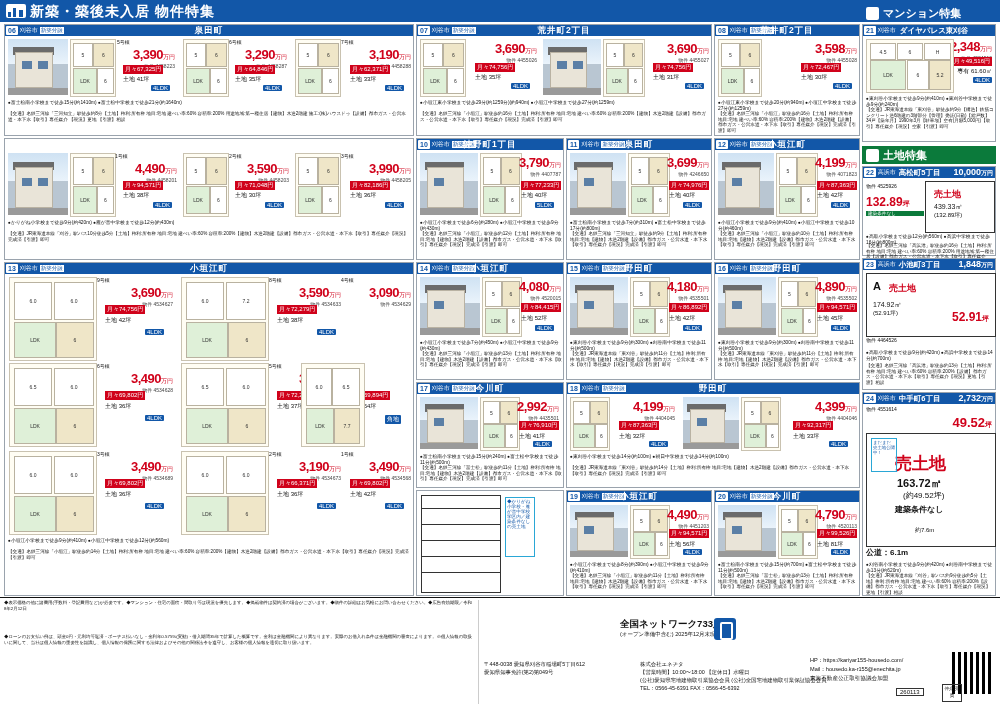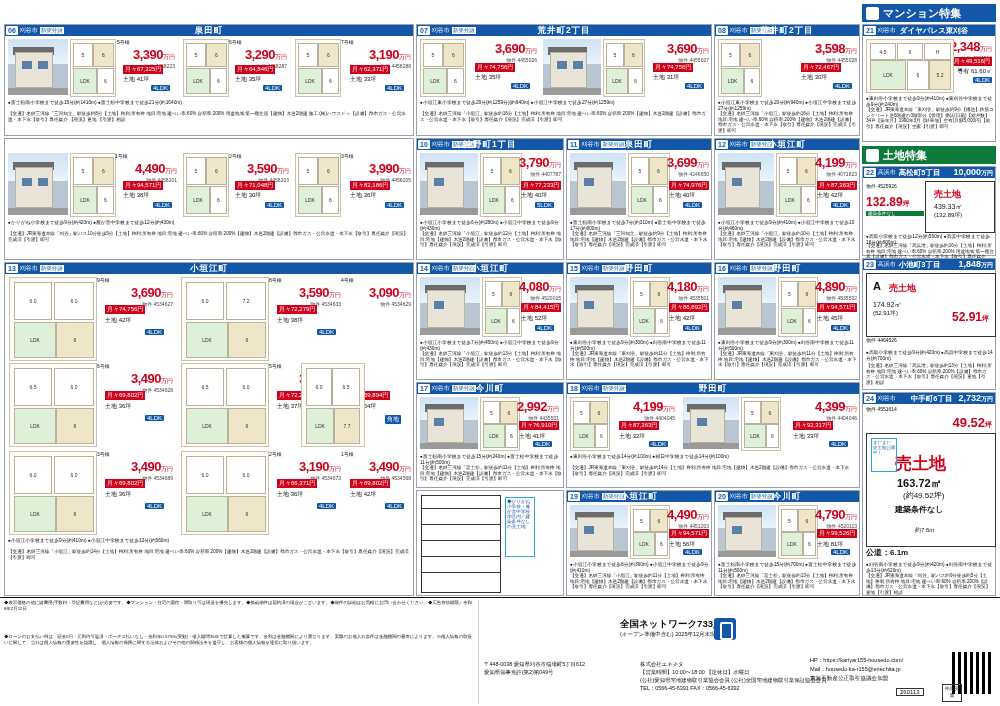--- a/index.html
+++ b/index.html
@@ -68,20 +68,26 @@
      repeating-linear-gradient(0deg,#000 0 3px,transparent 3px 6px);}
   .code{position:absolute;left:896px;top:688px;font-size:6px;border:1px solid #333;padding:0 3px;}
   .badge{position:absolute;left:942px;top:684px;width:18px;height:16px;border:1px solid #333;font-size:4.5px;text-align:center;line-height:7px;}
   .hr{position:absolute;left:0;width:1000px;height:1px;background:#111;}
 </style>
 </head>
 <body>
 
 <div class="page">
 
+  <div class="hdr">
+    <div class="hdr-ico">
+        <div class="hdr-ico2"></div>
+      </div>
+    <div class="hdr-title">新築・築後未入居 物件特集</div>
+  </div>
 
   <div class="band" style="left:862px;top:4px;width:134px;">
     <span class="b-ico"></span>
     <span>マンション特集</span>
   </div>
 
   <div class="card" style="left:862px;top:24px;width:134px;height:118px;">
     <div class="card-hd">
       <span class="num">21</span>
       <span class="city">刈谷市</span>
@@ -148,21 +154,21 @@
     </div>
     <div class="spec" style="left:3px;top:78px;font-size:5px;">物件 4464526</div>
     <div class="schoolbar" style="left:3px;top:90px;width:128px;">●高取小学校まで徒歩9分(約420m) ●高浜中学校まで徒歩14分(約700m)</div>
     <div class="note" style="left:3px;top:104px;width:128px;">【交通】名鉄三河線「高浜港」駅徒歩約13分【土地】権利:所有権 地目:宅地 建ぺい率:60% 容積率:200%【設備】都市ガス・公営水道・本下水【取引】専任媒介【現況】更地【引渡】相談</div>
   </div>
 
   <div class="card" style="left:862px;top:392px;width:134px;height:204px;">
     <div class="card-hd">
       <span class="num">24</span>
       <span class="city">刈谷市</span>
-      <span style="margin-left:15px;font-size:7.5px;font-weight:bold;">中手町6丁目</span>
+      <span style="margin-left:3px;font-size:7.5px;font-weight:bold;">中手町6丁目</span>
       <span style="position:absolute;right:2px;font-size:9px;font-weight:bold;"><span>2,732</span><span style="font-size:6px">万円</span></span>
     </div>
     <div class="spec" style="left:3px;top:13px;font-size:5px;">物件 4551614</div>
     <div style="position:absolute;right:3px;top:22px;font-size:13px;font-weight:bold;color:#d0021b;">
       <span>49.52</span><span style="font-size:7px">坪</span>
     </div>
     <div class="landmap" style="left:3px;top:40px;width:128px;height:112px;">
       <div style="position:absolute;left:28px;top:18px;font-size:17px;font-weight:bold;color:#d0021b;">売土地</div>
       <div style="position:absolute;left:30px;top:42px;font-size:11px;font-weight:bold;">163.72㎡</div>
       <div style="position:absolute;left:36px;top:56px;font-size:8px;">(約49.52坪)</div>

